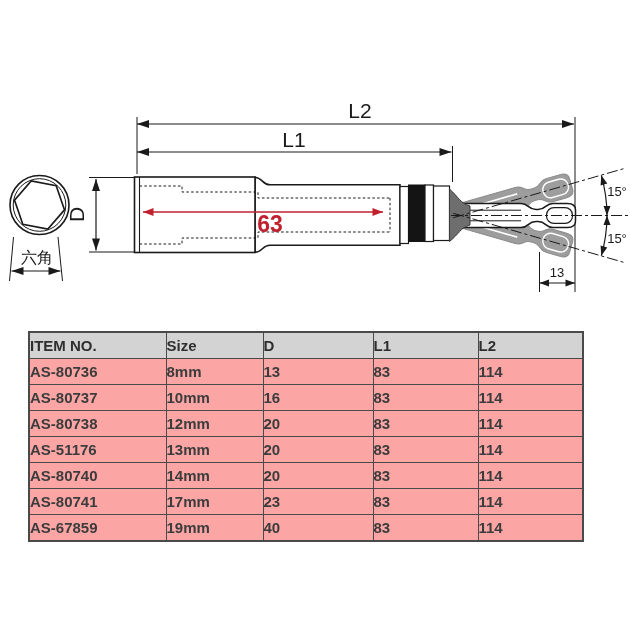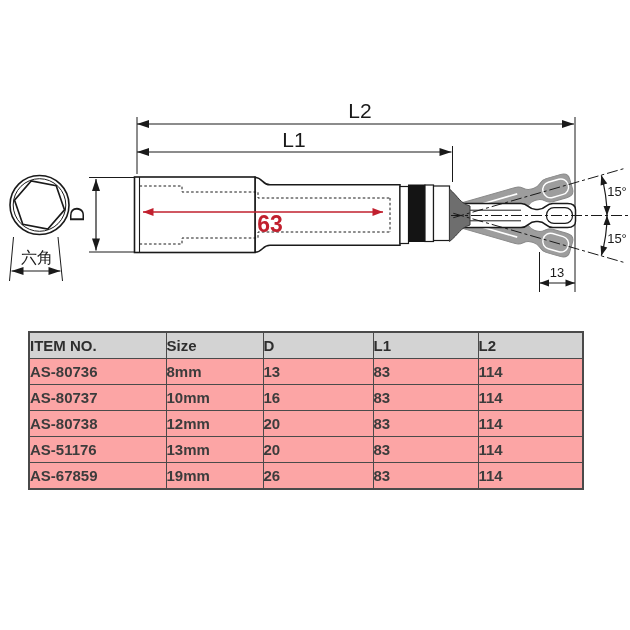--- a/index.html
+++ b/index.html
@@ -169,21 +169,35 @@
         <td>114</td>
       </tr>
       <tr>
         <td>AS-51176</td>
         <td>13mm</td>
         <td>20</td>
         <td>83</td>
         <td>114</td>
       </tr>
       <tr>
+        <td>AS-80740</td>
+        <td>14mm</td>
+        <td>20</td>
+        <td>83</td>
+        <td>114</td>
+      </tr>
+      <tr>
+        <td>AS-80741</td>
+        <td>17mm</td>
+        <td>23</td>
+        <td>83</td>
+        <td>114</td>
+      </tr>
+      <tr>
         <td>AS-67859</td>
         <td>19mm</td>
-        <td>26</td>
+        <td>40</td>
         <td>83</td>
         <td>114</td>
       </tr>
     </tbody>
   </table>
 </div>
 
 </body></html>

